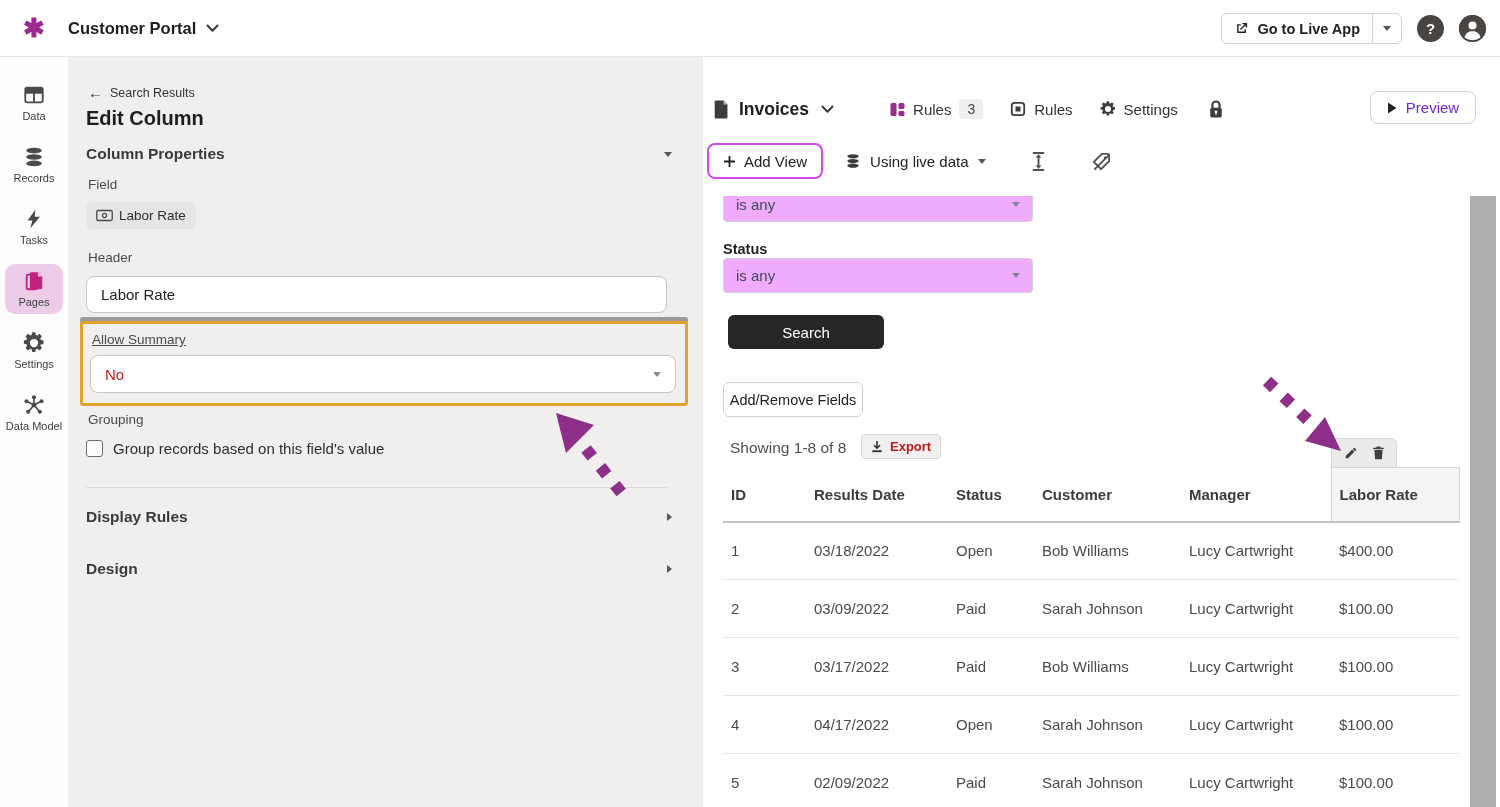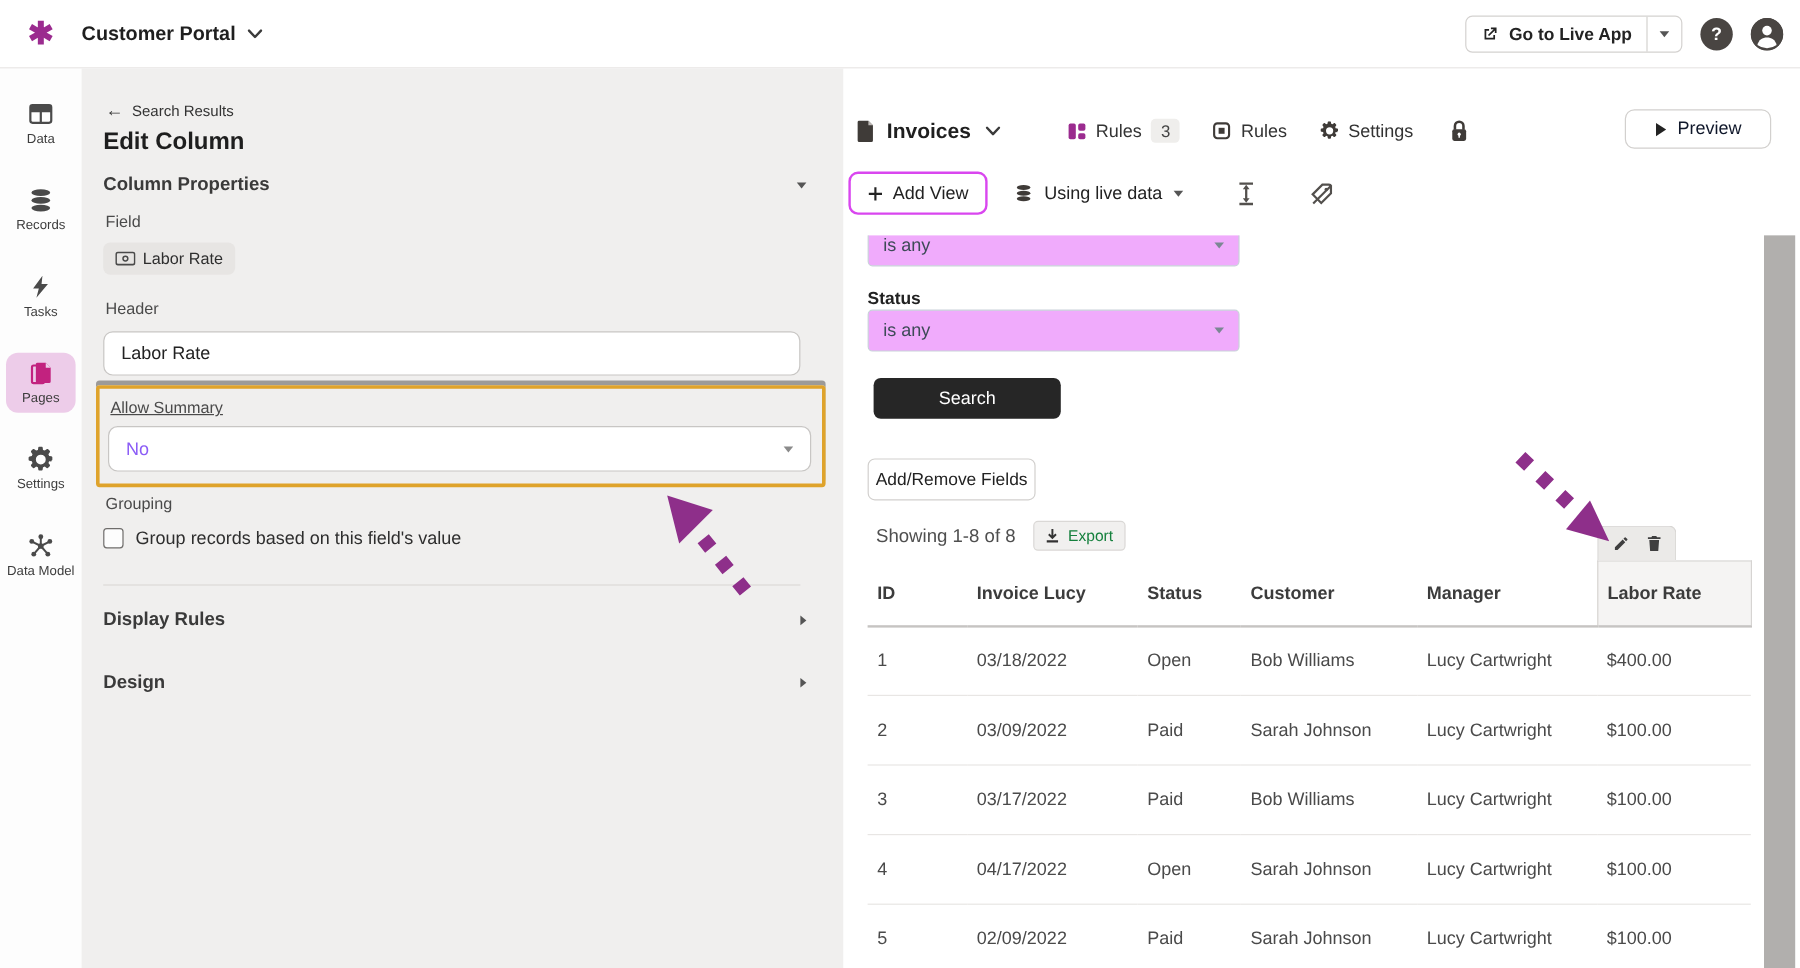--- a/index.html
+++ b/index.html
@@ -20,21 +20,21 @@
   .circle-icon { width:27px; height:27px; border-radius:50%; background:#494542; color:#fff; display:flex;
                  align-items:center; justify-content:center; font-size:15px; font-weight:bold; cursor:pointer; }
 
   
   .tri-down { width:0; height:0; border-left:4.5px solid transparent; border-right:4.5px solid transparent; border-top:5.5px solid #555; }
   .tri-right { width:0; height:0; border-top:4.5px solid transparent; border-bottom:4.5px solid transparent; border-left:5.5px solid #555; }
   .chev { stroke:#3b3b3b; stroke-width:2; fill:none; stroke-linecap:round; stroke-linejoin:round; }
 
   
   .rail { position:absolute; left:0; top:57px; width:68px; height:750px; background:#fdfdfd;
-          display:flex; flex-direction:column; align-items:center; padding-top:21px; gap:22px; }
+          display:flex; flex-direction:column; align-items:center; padding-top:21px; gap:12px; }
   .rail-item { width:58px; display:flex; flex-direction:column; align-items:center; gap:4px; cursor:pointer; padding:6px 0; border-radius:10px; }
   .rail-item.active { background:#EDCCE9; }
   .rail-label { font-size:11px; color:#3d3d3d; white-space:nowrap; }
 
   
   .editpanel { position:absolute; left:68px; top:57px; width:635px; height:750px; background:#f0efee; }
   .back-link { position:absolute; left:20px; top:27px; display:flex; align-items:center; gap:7px;
                font-size:12.5px; color:#333; cursor:pointer; }
   .panel-title { position:absolute; left:18px; top:50px; font-size:20px; font-weight:bold; color:#1e1e1e; }
   .section-head { position:absolute; left:18px; display:flex; align-items:center; justify-content:space-between;
@@ -42,56 +42,56 @@
   .field-label { position:absolute; left:20px; font-size:13.5px; color:#4a4a4a; }
   .chip { position:absolute; left:18px; top:145px; height:27px; display:inline-flex; align-items:center; gap:6px;
           background:#e7e5e3; border-radius:6px; padding:0 10px; font-size:13.5px; color:#2e2e2e; }
   .text-input { position:absolute; left:18px; top:219px; width:581px; height:37px; border:1px solid #c8c6c4;
                 border-radius:8px; background:#fff; font-family:"Liberation Sans",sans-serif;
                 font-size:15px; color:#222; padding:0 14px; }
   .hl-box { position:absolute; left:12px; top:264px; width:608px; height:85px; border:3px solid #DFA32B;
             border-radius:3px; box-shadow:0 -4px 0 #9c9a98; }
   .selectbox { display:flex; align-items:center; justify-content:space-between; background:#fff;
                border:1px solid #c8c6c4; border-radius:8px; padding:0 14px; cursor:pointer; }
-  .selectbox .val { font-size:15px; color:#8b5cf6; }
+  .selectbox .val { font-size:15px; color:#b91c1c; }
   .check-row { position:absolute; left:18px; top:383px; display:flex; align-items:center; gap:10px; }
   .checkbox { width:17px; height:17px; border:1.5px solid #6f6d6b; border-radius:3px; background:#fdfdfd; cursor:pointer; }
   .check-label { font-size:15px; color:#2e2e2e; }
   .divider { position:absolute; left:18px; top:430px; width:581px; height:1px; background:#dcdad8; }
 
   
   .pagepanel { position:absolute; left:703px; top:57px; width:797px; height:750px; background:#fff; }
   .page-header { position:absolute; left:0; top:0; width:797px; height:139px; background:#fff; z-index:10; }
   .ph-row1 { position:absolute; left:10px; top:34px; display:flex; align-items:center; height:36px; }
   .page-title { font-size:17.5px; font-weight:bold; color:#1f1f1f; margin:0 12px 0 9px; cursor:pointer; }
   .tab-item { display:flex; align-items:center; gap:8px; font-size:15px; color:#333; cursor:pointer; }
   .count-badge { background:#efeeec; border-radius:4px; padding:2px 8px; font-size:14px; color:#444; }
-  .preview-btn { position:absolute; right:24px; top:34px; width:122px; height:33px; border:1px solid #d2d0ce;
+  .preview-btn { position:absolute; right:24px; top:34px; width:106px; height:33px; border:1px solid #d2d0ce;
                  border-radius:8px; background:#fff; display:flex; align-items:center; justify-content:center;
-                 gap:9px; font-size:15px; color:#0f172a; cursor:pointer; }
+                 gap:9px; font-size:15px; color:#6d28d9; cursor:pointer; }
   .ph-row2 { position:absolute; left:4px; top:86px; display:flex; align-items:center; height:36px; }
   .add-view-btn { height:36px; border:2px solid #d946ef; border-radius:8px; background:#fff; display:flex;
                   align-items:center; gap:8px; padding:0 14px; font-size:15px; color:#222; cursor:pointer; }
   .live-data { display:flex; align-items:center; gap:9px; margin-left:22px; font-size:15px; color:#222; cursor:pointer; }
   .tool-icon { margin-left:44px; cursor:pointer; display:flex; align-items:center; }
 
   .page-scroll { position:absolute; left:0; top:139px; width:770px; height:611px; overflow:hidden; background:#fff; }
   .filter-select { position:absolute; width:310px; height:36px; border:1px solid #c9d2da; border-radius:4px;
                    background:#f0abfc; display:flex; align-items:center; justify-content:space-between;
                    padding:0 12px; font-size:15px; color:#3d4a57; cursor:pointer; }
   .status-label { position:absolute; left:20px; top:45px; font-size:14.5px; font-weight:bold; color:#222; }
   .search-btn { position:absolute; left:25px; top:119px; width:156px; height:34px; background:#262626; color:#fff;
                 border:none; border-radius:6px; font-size:15px; font-family:"Liberation Sans",sans-serif; cursor:pointer; }
   .addremove-btn { position:absolute; left:20px; top:186px; width:140px; height:35px; background:#fff;
                    border:1px solid #d2d0ce; border-radius:6px; font-size:14.5px; color:#222;
                    font-family:"Liberation Sans",sans-serif; cursor:pointer; }
   .showing-text { position:absolute; left:27px; top:243px; font-size:15.5px; color:#4f4f4f; }
   .export-btn { position:absolute; left:158px; top:238px; height:25px; background:#f1f0ef; border:1px solid #dad8d6;
                 border-radius:4px; display:flex; align-items:center; gap:7px; padding:0 9px;
-                font-size:13px; color:#15803d; cursor:pointer; }
+                font-size:13px; color:#b91c1c; cursor:pointer;font-weight:bold; }
   .col-actions { position:absolute; left:628px; top:242px; width:66px; height:29px; background:#ebeae8;
                  border:1px solid #d8d6d4; border-bottom:none; border-radius:6px 6px 0 0;
                  display:flex; align-items:center; justify-content:center; gap:14px; z-index:5; }
   .col-actions svg { cursor:pointer; }
 
   table.grid { position:absolute; left:20px; top:271px; width:736px; border-collapse:collapse; table-layout:fixed; }
   table.grid th { text-align:left; font-size:15px; font-weight:bold; color:#3c3c3c; height:54px;
                   padding:0 4px 0 8px; border-bottom:2px solid #c6c4c2; cursor:pointer; }
   table.grid th.hl { background:#f5f4f3; border:1px solid #d6d4d2; border-bottom:2px solid #c6c4c2; }
   table.grid td { font-size:15px; color:#4a4a4a; height:58px; padding:0 4px 0 8px; border-bottom:1px solid #e8e6e4; }
@@ -381,21 +381,21 @@
             <col style="width: 83px;">
             <col style="width: 142px;">
             <col style="width: 86px;">
             <col style="width: 147px;">
             <col style="width: 150px;">
             <col style="width: 128px;">
           </colgroup>
         <thead>
             <tr>
               <th>ID</th>
-              <th>Invoice Lucy</th>
+              <th>Results Date</th>
               <th>Status</th>
               <th>Customer</th>
               <th>Manager</th>
               <th class="hl">Labor Rate</th>
             </tr>
           </thead>
         <tbody>
             <tr>
               <td>1</td>
               <td>03/18/2022</td>

